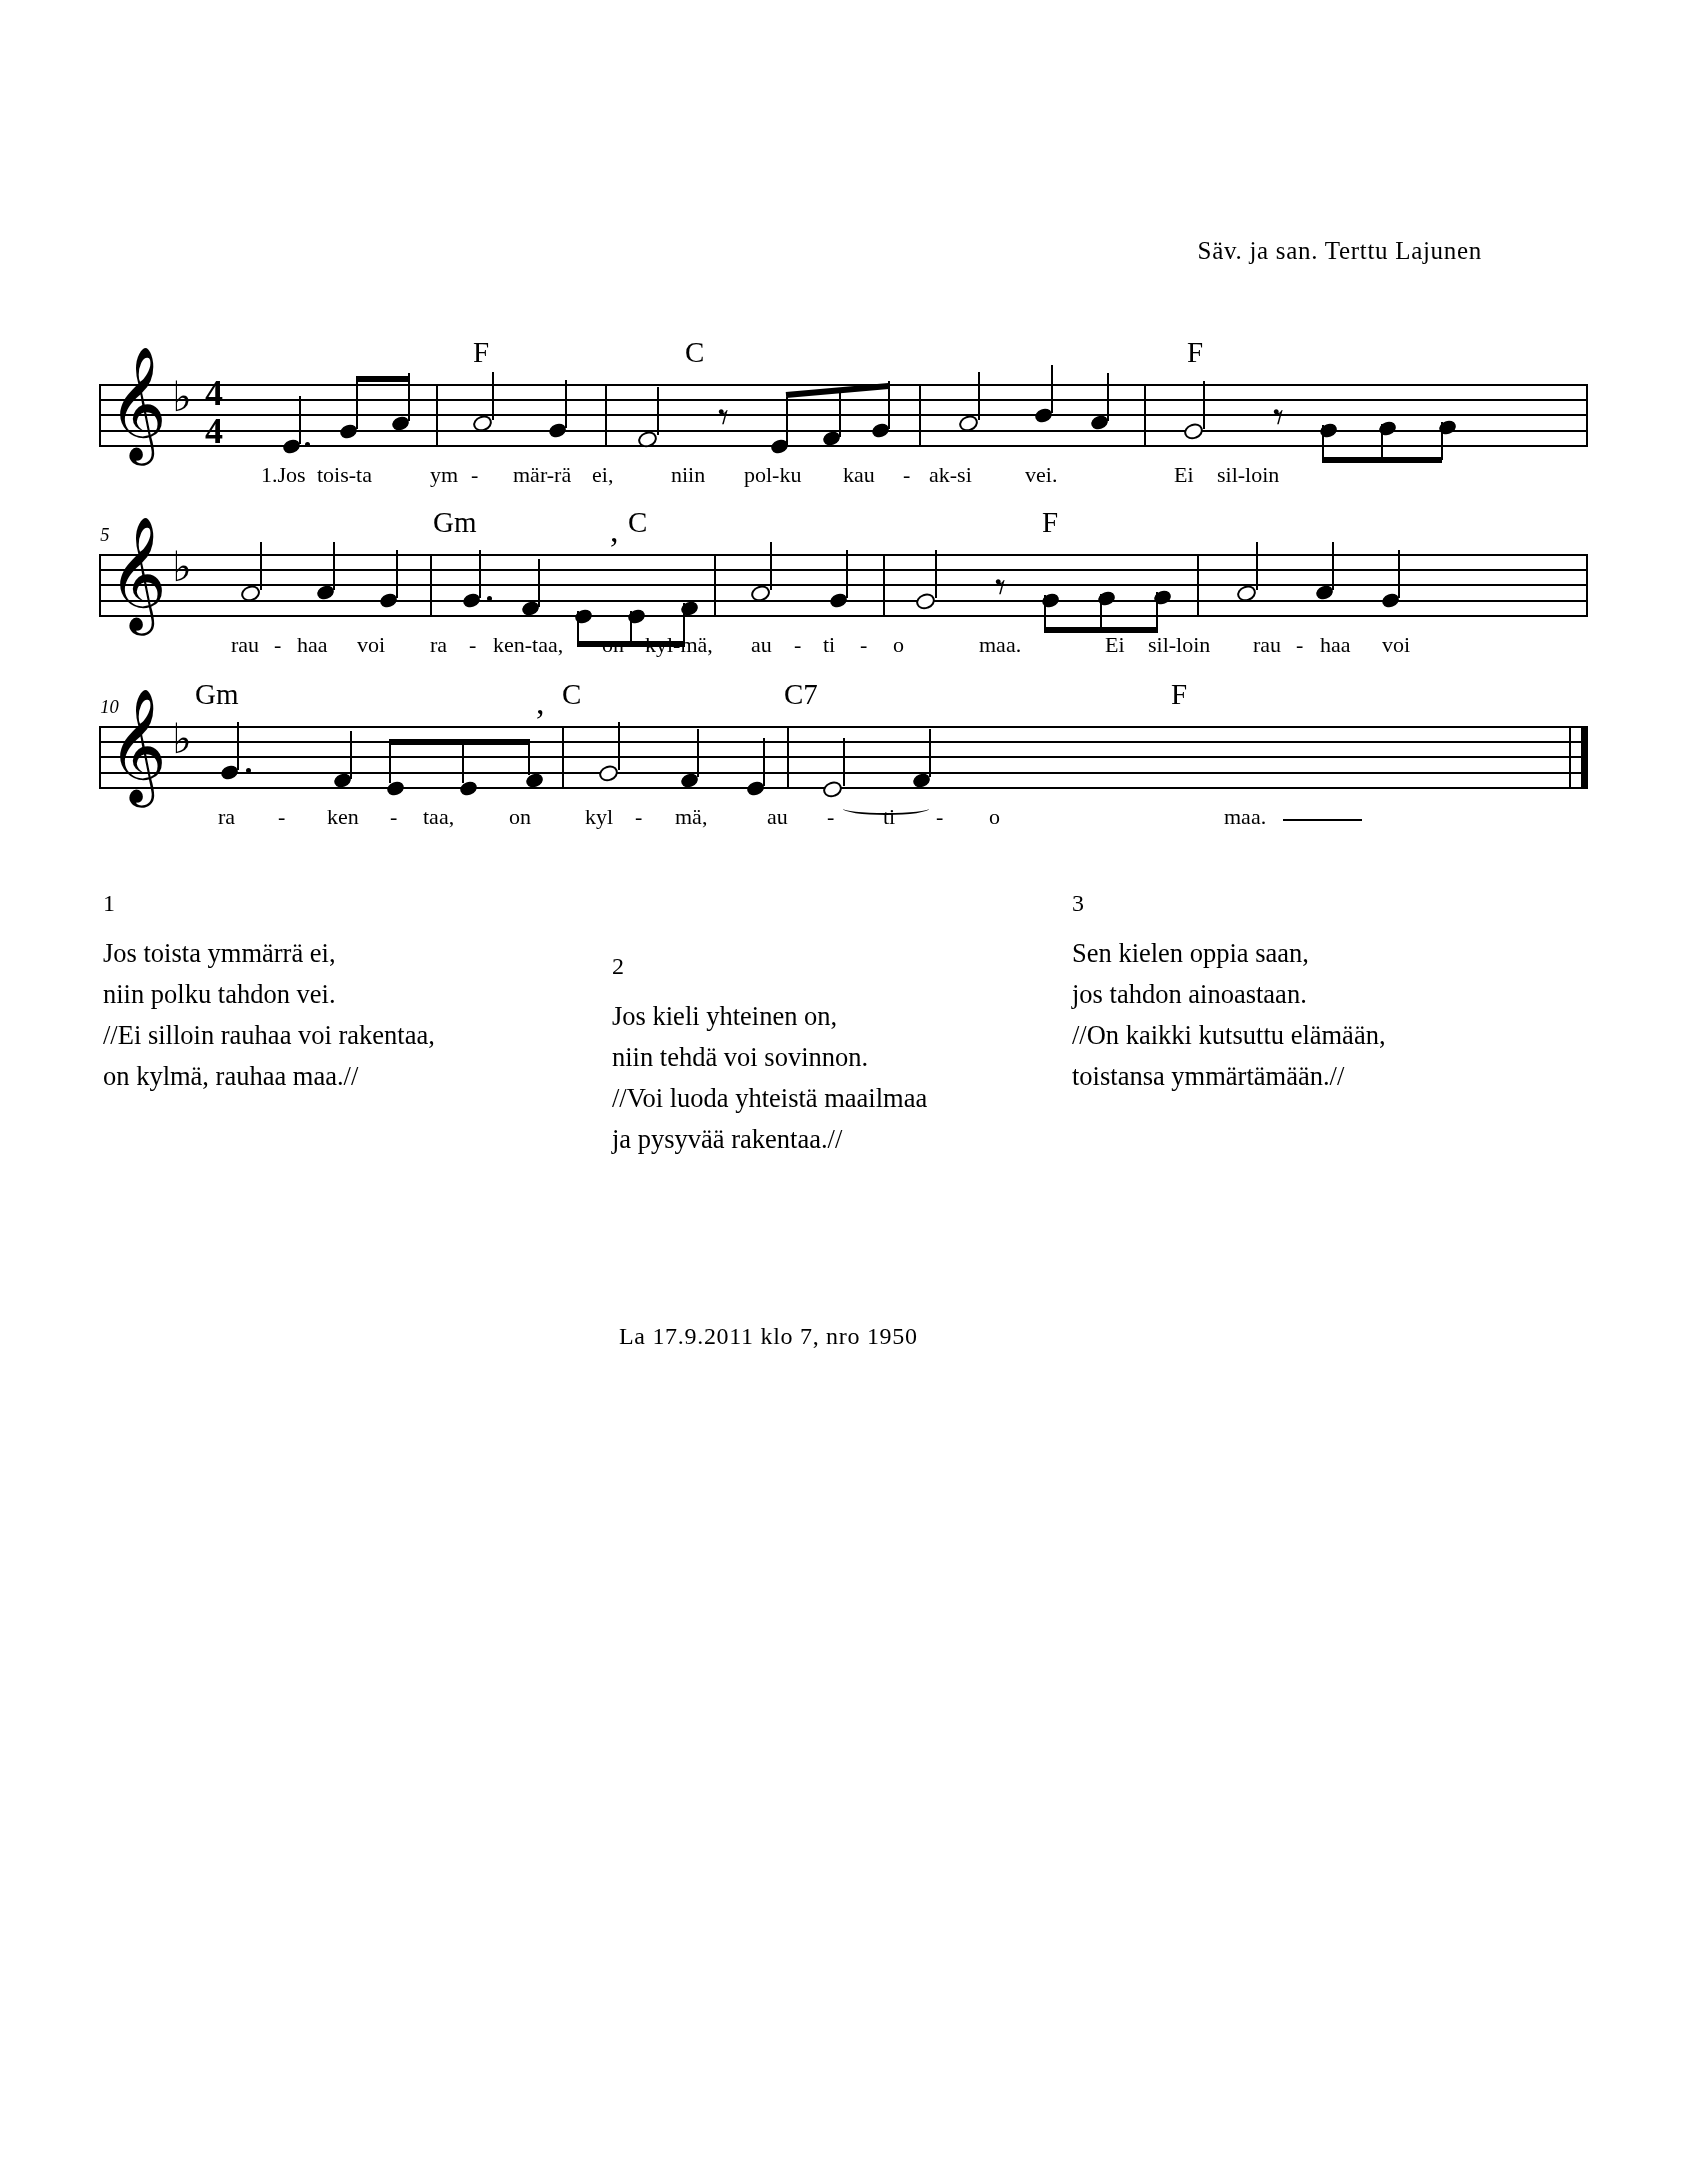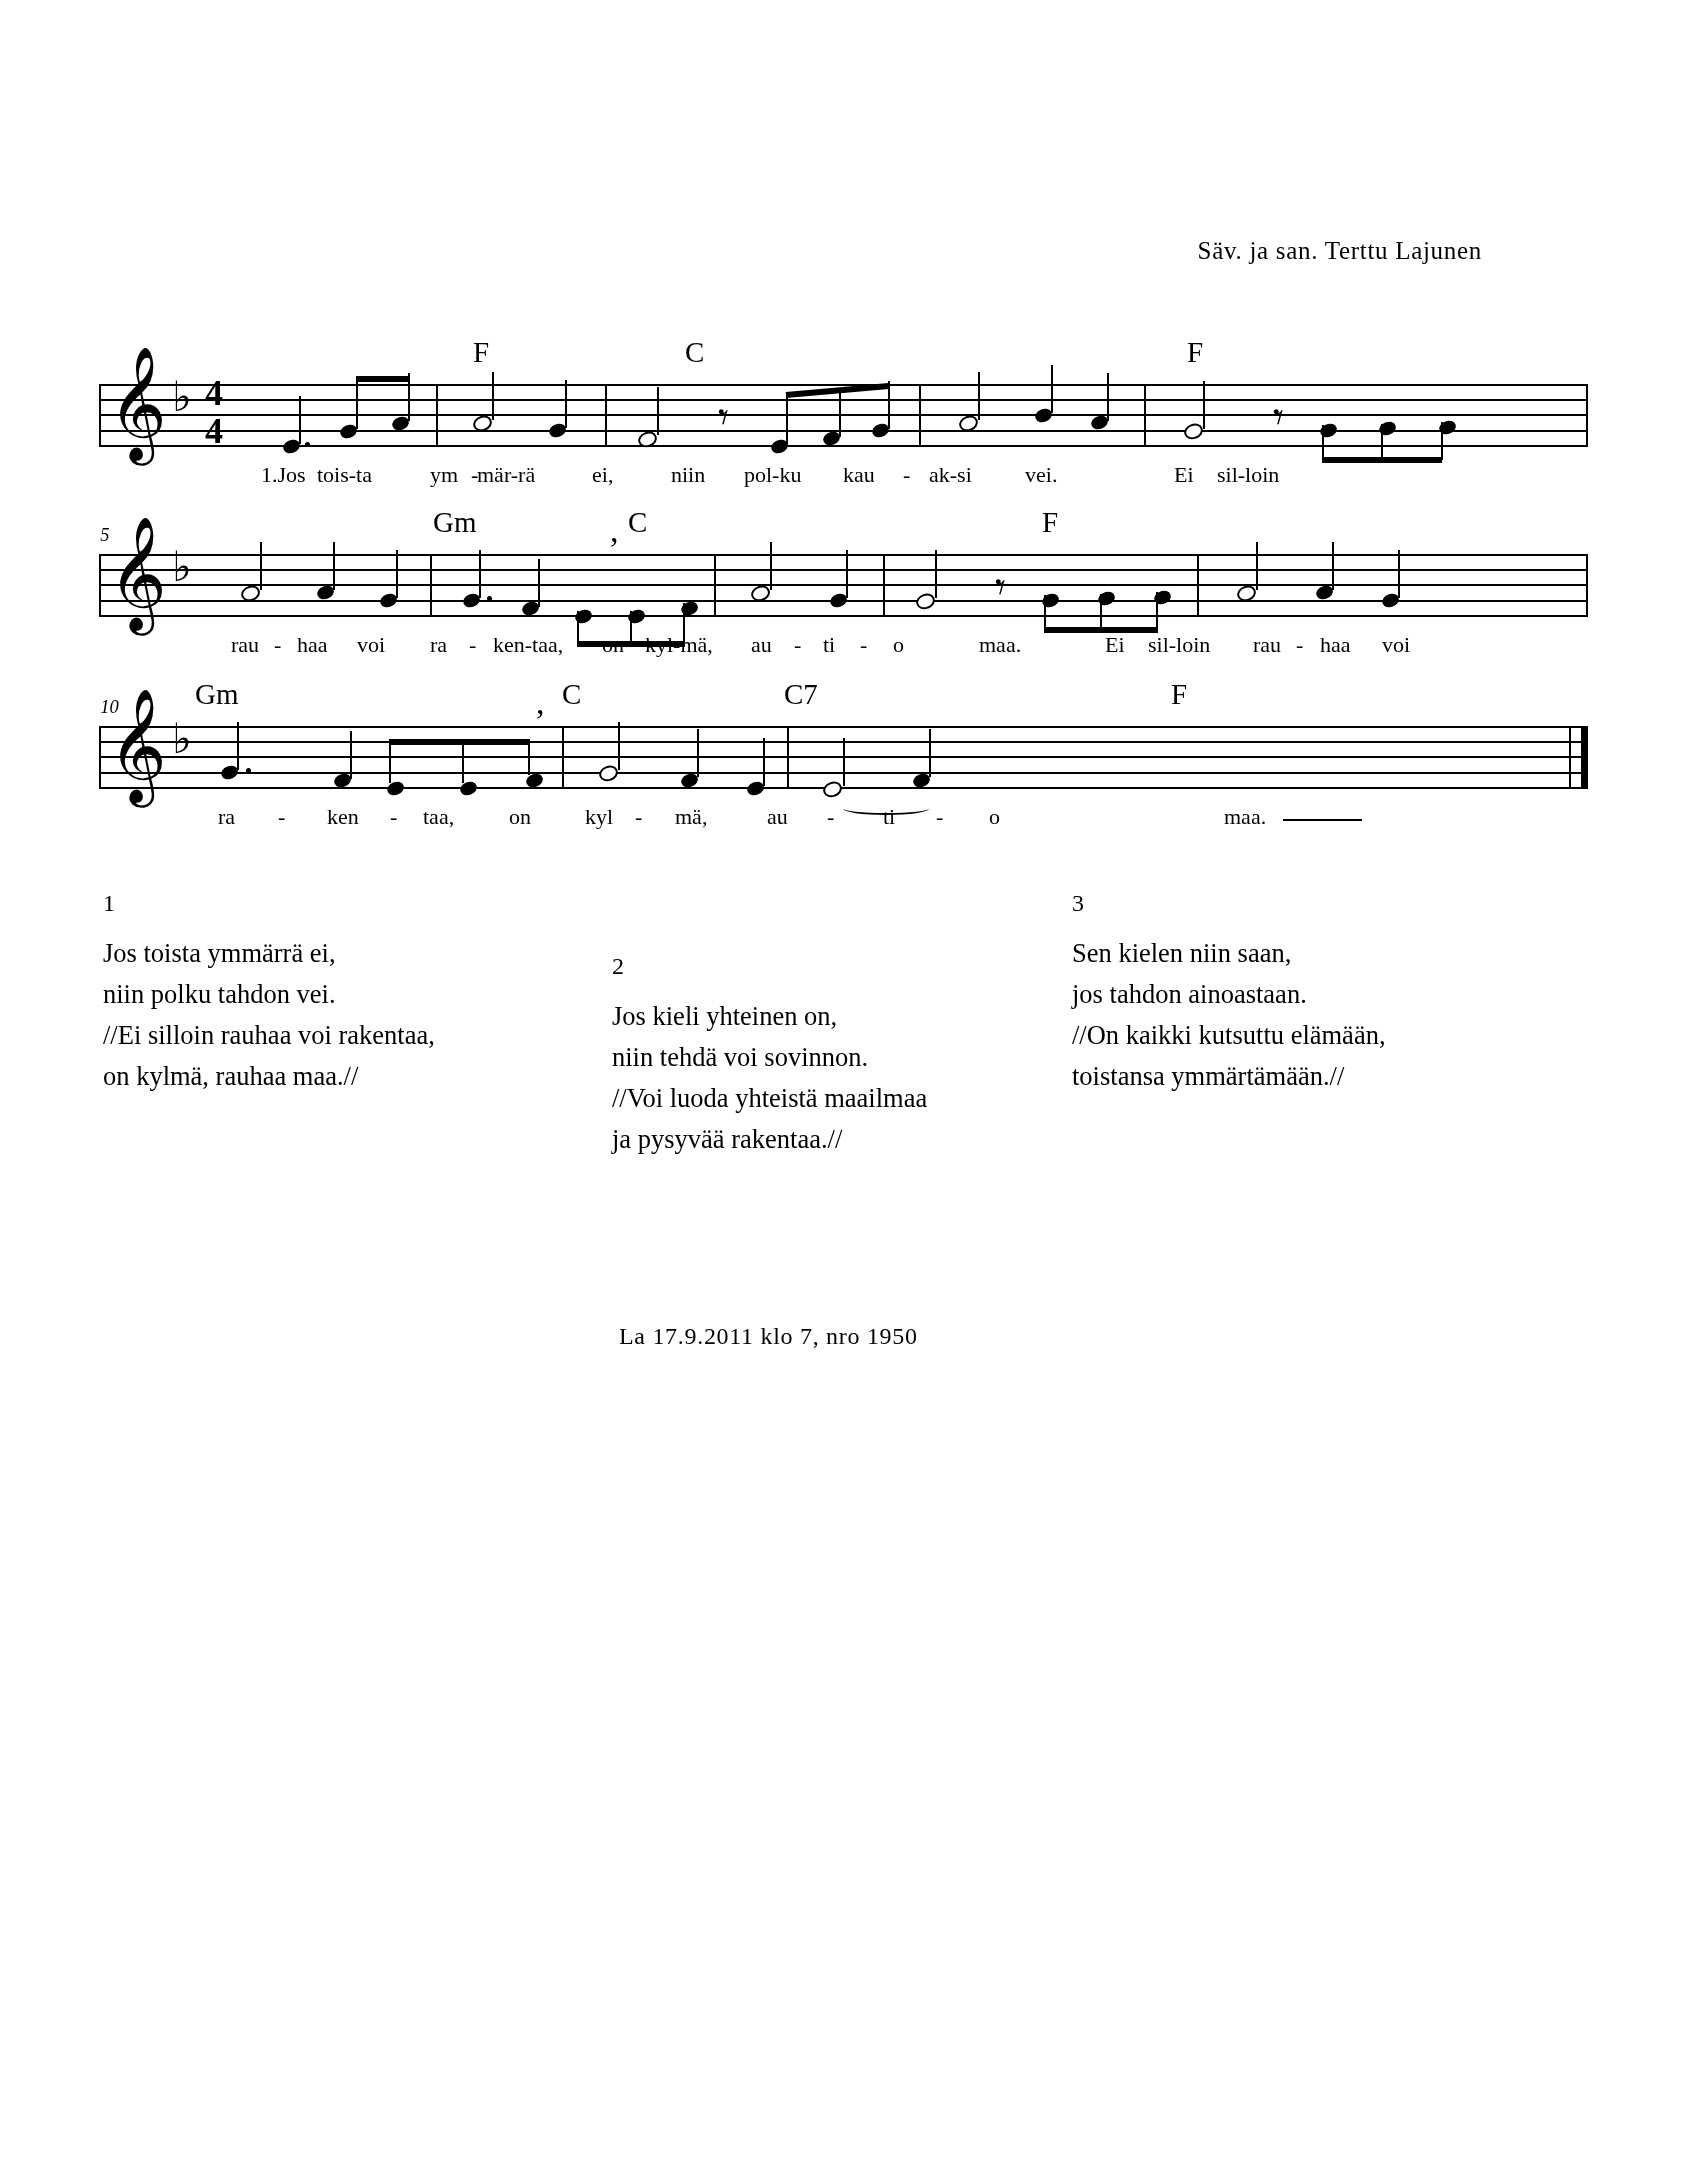--- a/index.html
+++ b/index.html
@@ -296,21 +296,21 @@
     <div class="stem" style="left:1342px; top:38px; height:38px;"></div>
     <div class="beam" style="left:1223px; top:73px; width:120px;"></div>
 
     <div class="barline" style="left:1487px;"></div>
 
     <div class="lyricrow">
       <div class="lyric" style="left:162px;">1.Jos</div>
       <div class="lyric" style="left:218px;">tois-ta</div>
       <div class="lyric" style="left:331px;">ym</div>
       <div class="lyric" style="left:372px;">-</div>
-      <div class="lyric" style="left:378px;">mär-rä</div>
+      <div class="lyric" style="left:414px;">mär-rä</div>
       <div class="lyric" style="left:493px;">ei,</div>
       <div class="lyric" style="left:572px;">niin</div>
       <div class="lyric" style="left:645px;">pol-ku</div>
       <div class="lyric" style="left:744px;">kau</div>
       <div class="lyric" style="left:804px;">-</div>
       <div class="lyric" style="left:830px;">ak-si</div>
       <div class="lyric" style="left:926px;">vei.</div>
       <div class="lyric" style="left:1075px;">Ei</div>
       <div class="lyric" style="left:1118px;">sil-loin</div>
     </div>
@@ -500,21 +500,21 @@
   <div class="verse" style="left:612px; top:946px;">
     <span class="vnum">2</span>
     <span class="vline">Jos kieli yhteinen on,</span>
     <span class="vline">niin tehdä voi sovinnon.</span>
     <span class="vline">//Voi luoda yhteistä maailmaa</span>
     <span class="vline">ja pysyvää rakentaa.//</span>
   </div>
 
   <div class="verse" style="left:1072px; top:883px;">
     <span class="vnum">3</span>
-    <span class="vline">Sen kielen niin saan,</span>
+    <span class="vline">Sen kielen oppia saan,</span>
     <span class="vline">jos tahdon ainoastaan.</span>
     <span class="vline">//On kaikki kutsuttu elämään,</span>
     <span class="vline">toistansa ymmärtämään.//</span>
   </div>
 
   <div class="footer" style="left:619px; top:1323px;">La 17.9.2011 klo 7, nro 1950</div>
 
 </div>
 
 

